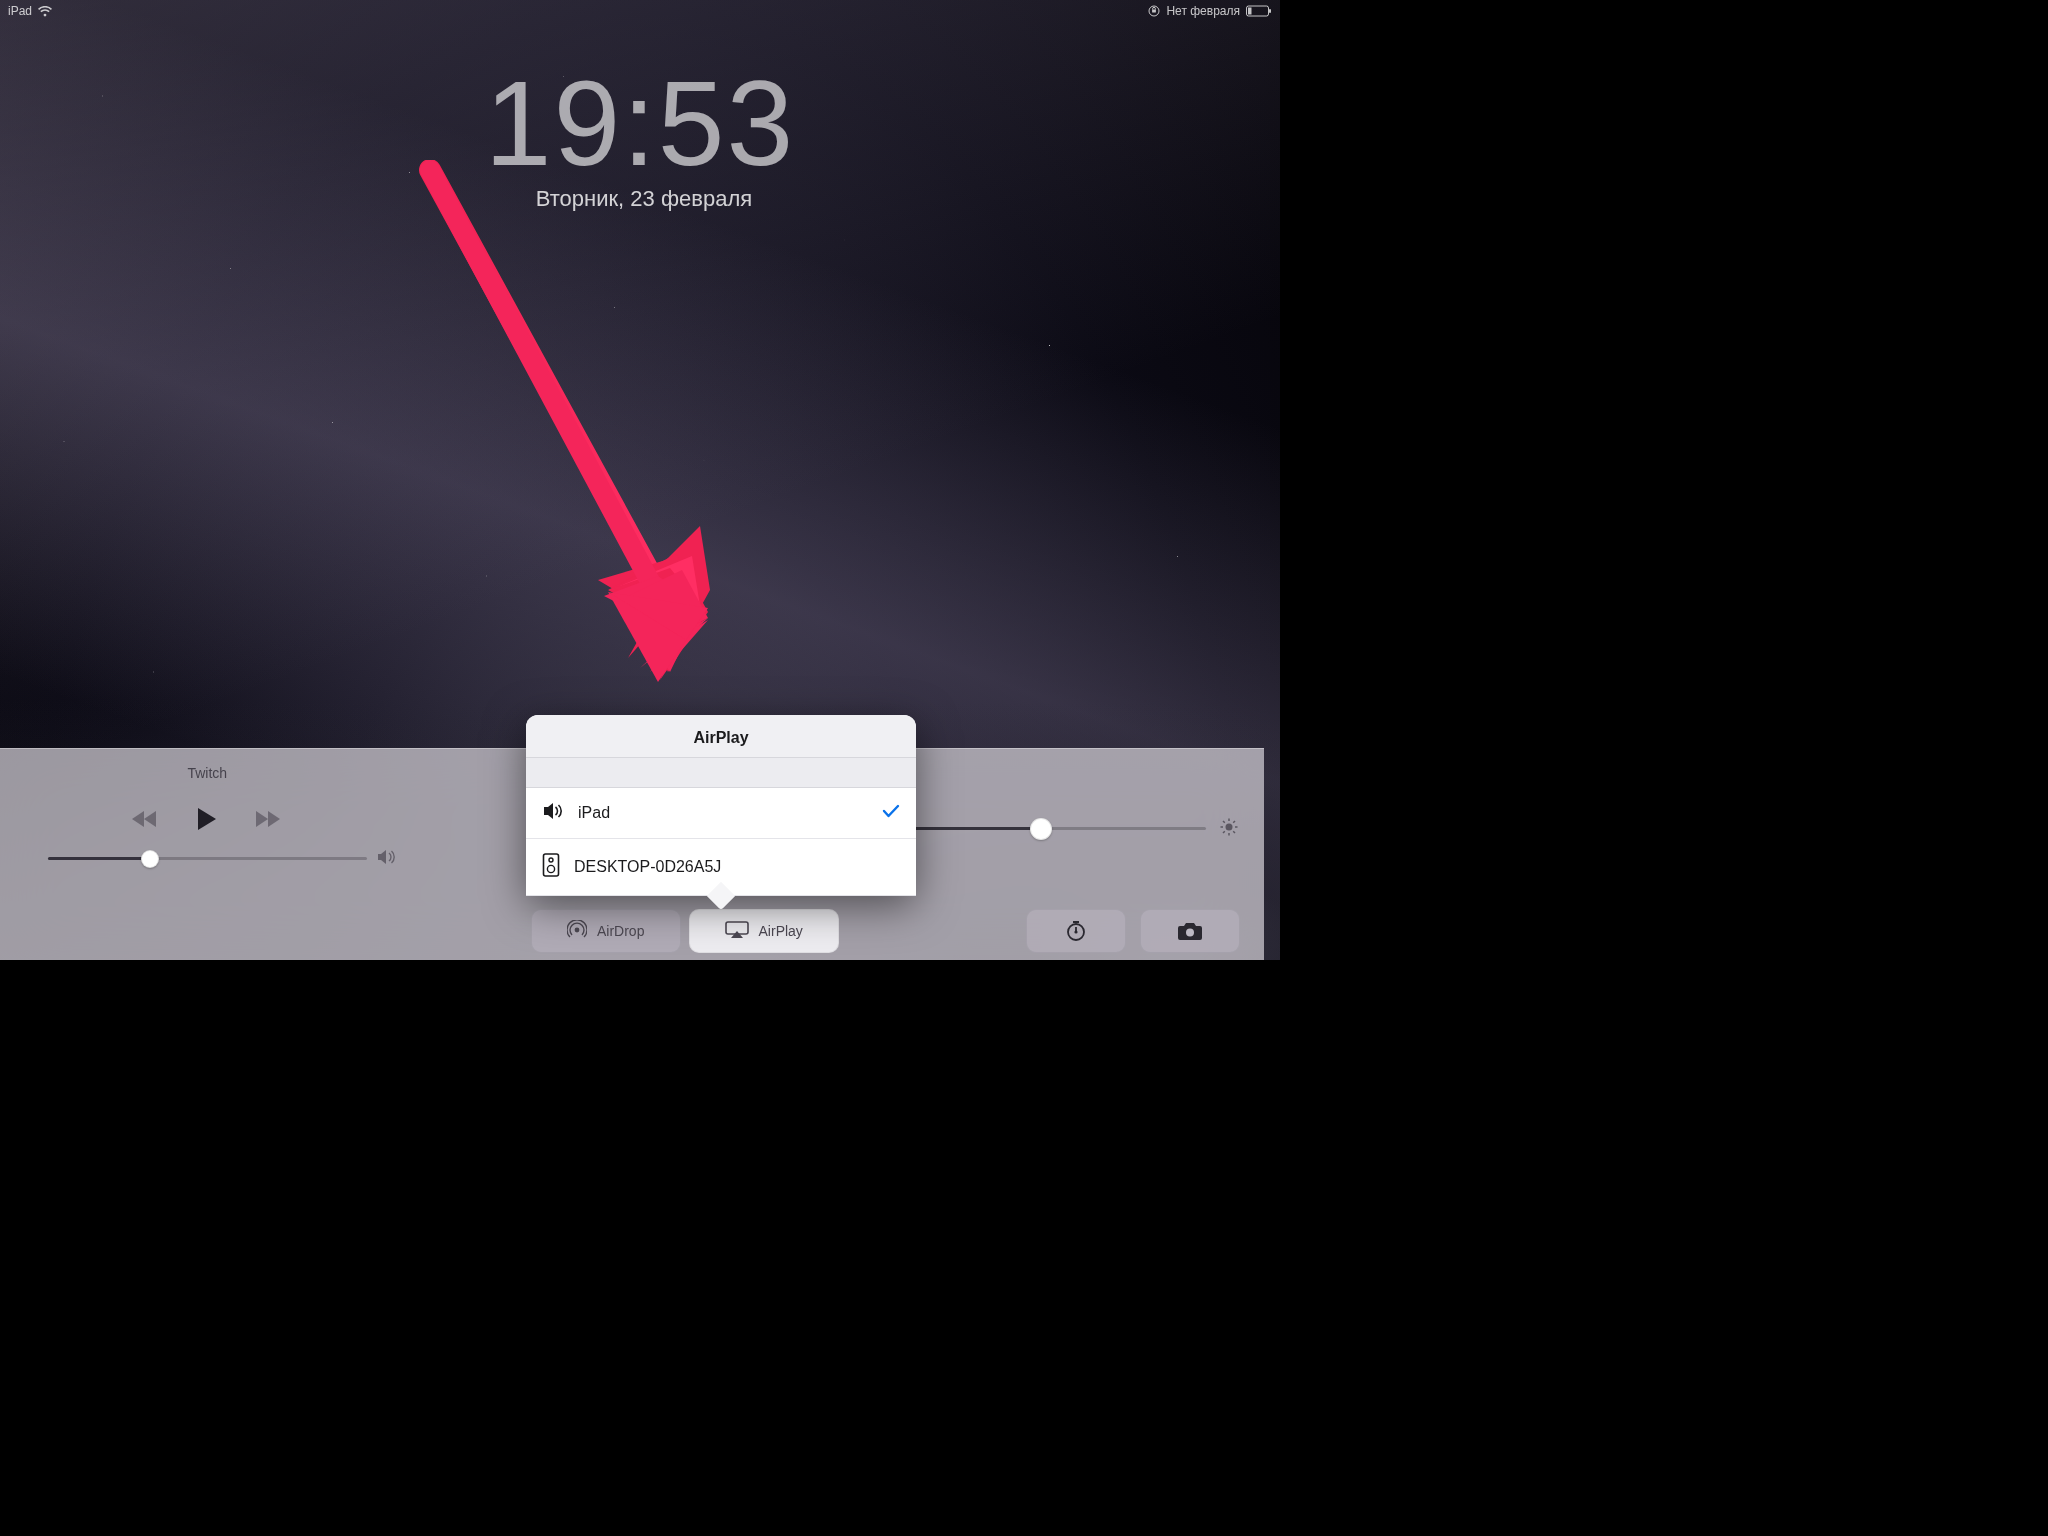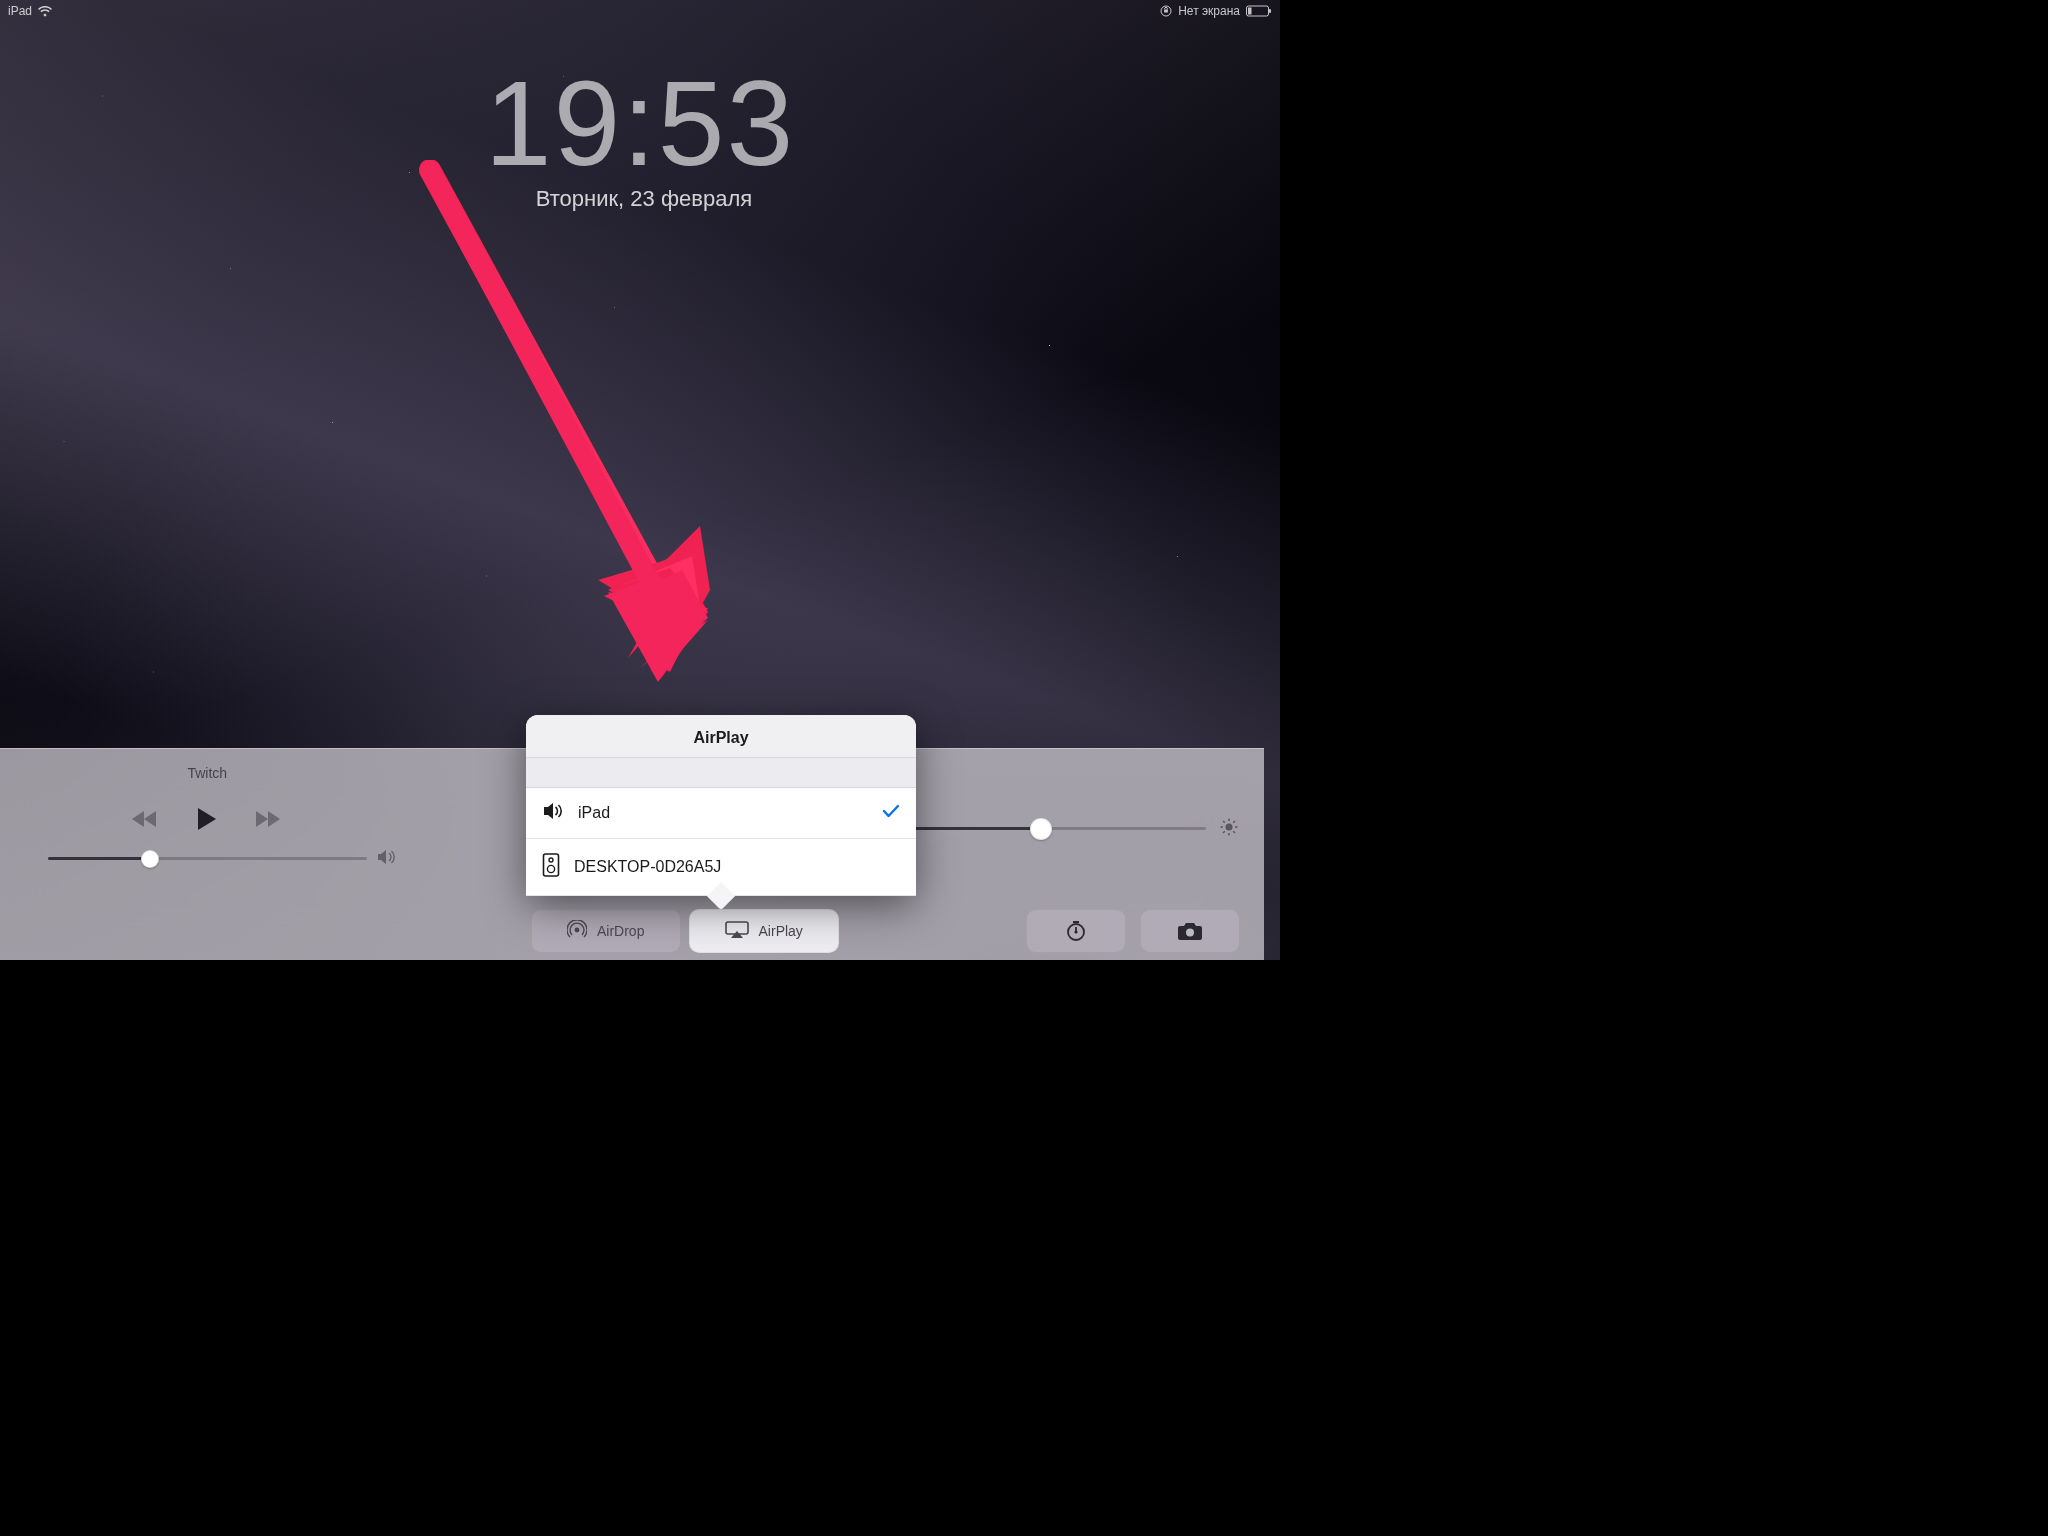--- a/index.html
+++ b/index.html
@@ -228,21 +228,21 @@
     </span>
   </div>
   <div class="status-right">
     <span>
       <svg width="12" height="12" viewBox="0 0 12 12">
           <circle cx="6" cy="6" r="5" fill="none" stroke="currentColor" stroke-width="1"></circle>
           <path d="M4.6 4.5V3.8a1.4 1.4 0 1 1 2.8 0v.7" fill="none" stroke="currentColor" stroke-width="1"></path>
           <rect x="4.1" y="4.5" width="3.8" height="3" rx=".5" fill="currentColor"></rect>
         </svg>
     </span>
-    <span>Нет экрана</span>
+    <span>Нет февраля</span>
     <span>
       <svg width="26" height="12" viewBox="0 0 26 12">
           <rect x="0.5" y="1" width="22" height="10" rx="2" fill="none" stroke="currentColor"></rect>
           <rect x="2" y="2.5" width="3.5" height="7" fill="currentColor"></rect>
           <rect x="23" y="4" width="2" height="4" rx="1" fill="currentColor"></rect>
         </svg>
     </span>
   </div>
 </div>
 

